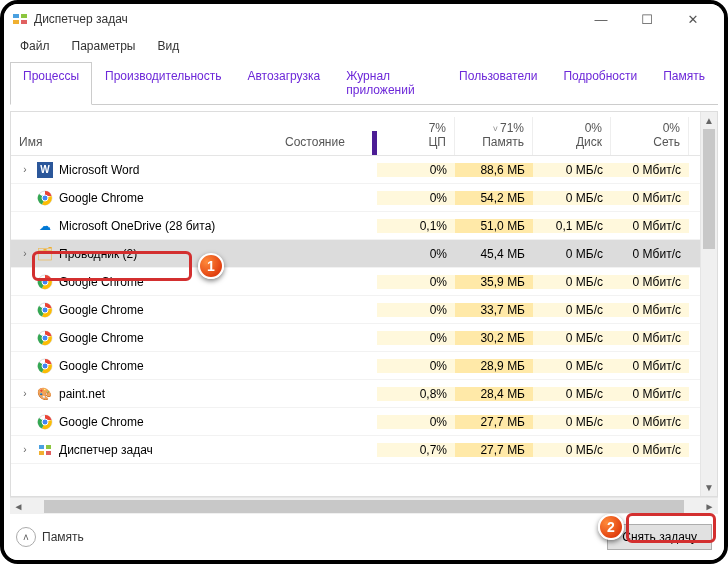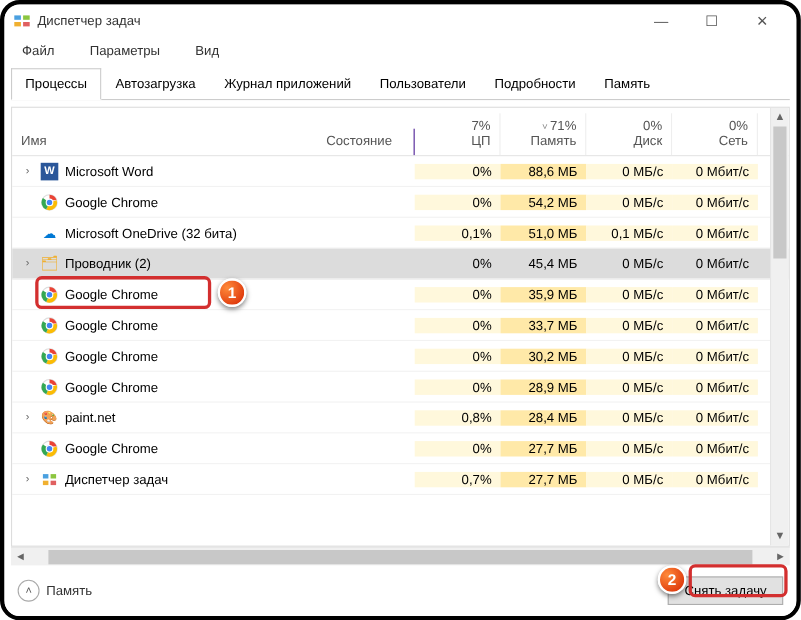--- a/index.html
+++ b/index.html
@@ -3,30 +3,30 @@
 <meta charset="utf-8">
 <style>
 * { box-sizing: border-box; margin: 0; padding: 0; font-family: 'Segoe UI', Tahoma, sans-serif; }
 body { background: #fff; width: 728px; height: 564px; overflow: hidden; border: 4px solid #000; border-radius: 18px; position: relative; }
 .window { width: 100%; height: 100%; display: flex; flex-direction: column; background: #fff; }
 .titlebar { display: flex; align-items: center; height: 30px; padding: 0 8px; }
 .titlebar .icon { width: 16px; height: 16px; margin-right: 6px; display: flex; align-items: center; justify-content: center; }
 .titlebar .title { font-size: 12px; color: #333; flex: 1; }
 .winbtns { display: flex; gap: 0; margin-left: auto; }
 .winbtn { width: 46px; height: 30px; display: flex; align-items: center; justify-content: center; color: #555; font-size: 13px; cursor: default; }
-.menubar { display: flex; gap: 12px; padding: 2px 6px; font-size: 12px; color: #333; }
+.menubar { display: flex; gap: 2px; padding: 2px 6px; font-size: 12px; color: #333; }
 .menubar span { padding: 3px 10px; cursor: default; }
 .tabs { display: flex; border-bottom: 1px solid #ccc; margin: 4px 6px 0 6px; font-size: 12px; }
-.tab { padding: 6px 12px; border: 1px solid transparent; cursor: default; color: #000000; }
+.tab { padding: 6px 12px; border: 1px solid transparent; cursor: default; color: #6d28d9; }
 .tab.active { border: 1px solid #ccc; border-bottom: 1px solid #fff; background: #fff; margin-bottom: -1px; }
 .grid { flex: 1; margin: 6px 6px 0 6px; border: 1px solid #ddd; overflow: hidden; position: relative; display: flex; flex-direction: column; }
 .header-row { display: flex; border-bottom: 1px solid #e5e5e5; font-size: 12px; color: #555; height: 44px; align-items: flex-end; }
 .hcell { padding: 4px 8px 6px 8px; }
 .hcell.name { flex: 0 0 266px; }
-.hcell.state { flex: 0 0 100px; border-right: 1px solid #4c1d95; text-align: center; }
+.hcell.state { flex: 0 0 100px; border-right: 5px solid #4c1d95; }
 .hcell.num { flex: 0 0 78px; text-align: right; border-right: 1px solid #eee; display: flex; flex-direction: column; align-items: flex-end; justify-content: flex-end; }
 .hcell.num .pct { color: #555; }
 .hcell .sort { color: #888; font-size: 9px; margin-right: 2px; }
 .rows { flex: 1; overflow-y: hidden; position: relative; }
 .row { display: flex; align-items: center; height: 28px; font-size: 12px; border-bottom: 1px solid #f2f2f2; }
 .row .cell { padding: 0 8px; }
 .row .name { flex: 0 0 266px; display: flex; align-items: center; gap: 6px; }
 .row .state { flex: 0 0 100px; }
 .row .num { flex: 0 0 78px; text-align: right; }
 .heat1 { background: #fff8dc; }
@@ -69,20 +69,21 @@
   </div>
 
   <div class="menubar">
     <span>Файл</span>
     <span>Параметры</span>
     <span>Вид</span>
   </div>
 
   <div class="tabs">
     <div class="tab active">Процессы</div>
+    <div class="tab">Производительность</div>
     <div class="tab">Автозагрузка</div>
     <div class="tab">Журнал приложений</div>
     <div class="tab">Пользователи</div>
     <div class="tab">Подробности</div>
     <div class="tab">Память</div>
   </div>
 
   <div class="grid">
     <div class="header-row">
       <div class="hcell name">Имя</div>
@@ -140,21 +141,21 @@
           <div class="cell num heat2">54,2 МБ</div>
           <div class="cell num heat1">0 МБ/с</div>
           <div class="cell num heat1">0 Мбит/с</div>
         </div>
         <div class="row">
           <div class="cell name">
             <span class="chevron"></span>
             <span class="picon">
               <span style="color:#0078d4;font-size:12px;">☁</span>
             </span>
-            <span>Microsoft OneDrive (32 бита)</span>
+            <span>Microsoft OneDrive (28 бита)</span>
           </div>
           <div class="cell state"></div>
           <div class="cell num heat1">0,1%</div>
           <div class="cell num heat2">51,0 МБ</div>
           <div class="cell num heat1">0,1 МБ/с</div>
           <div class="cell num heat1">0 Мбит/с</div>
         </div>
         <div class="row selected">
           <div class="cell name">
             <span class="chevron">›</span>

